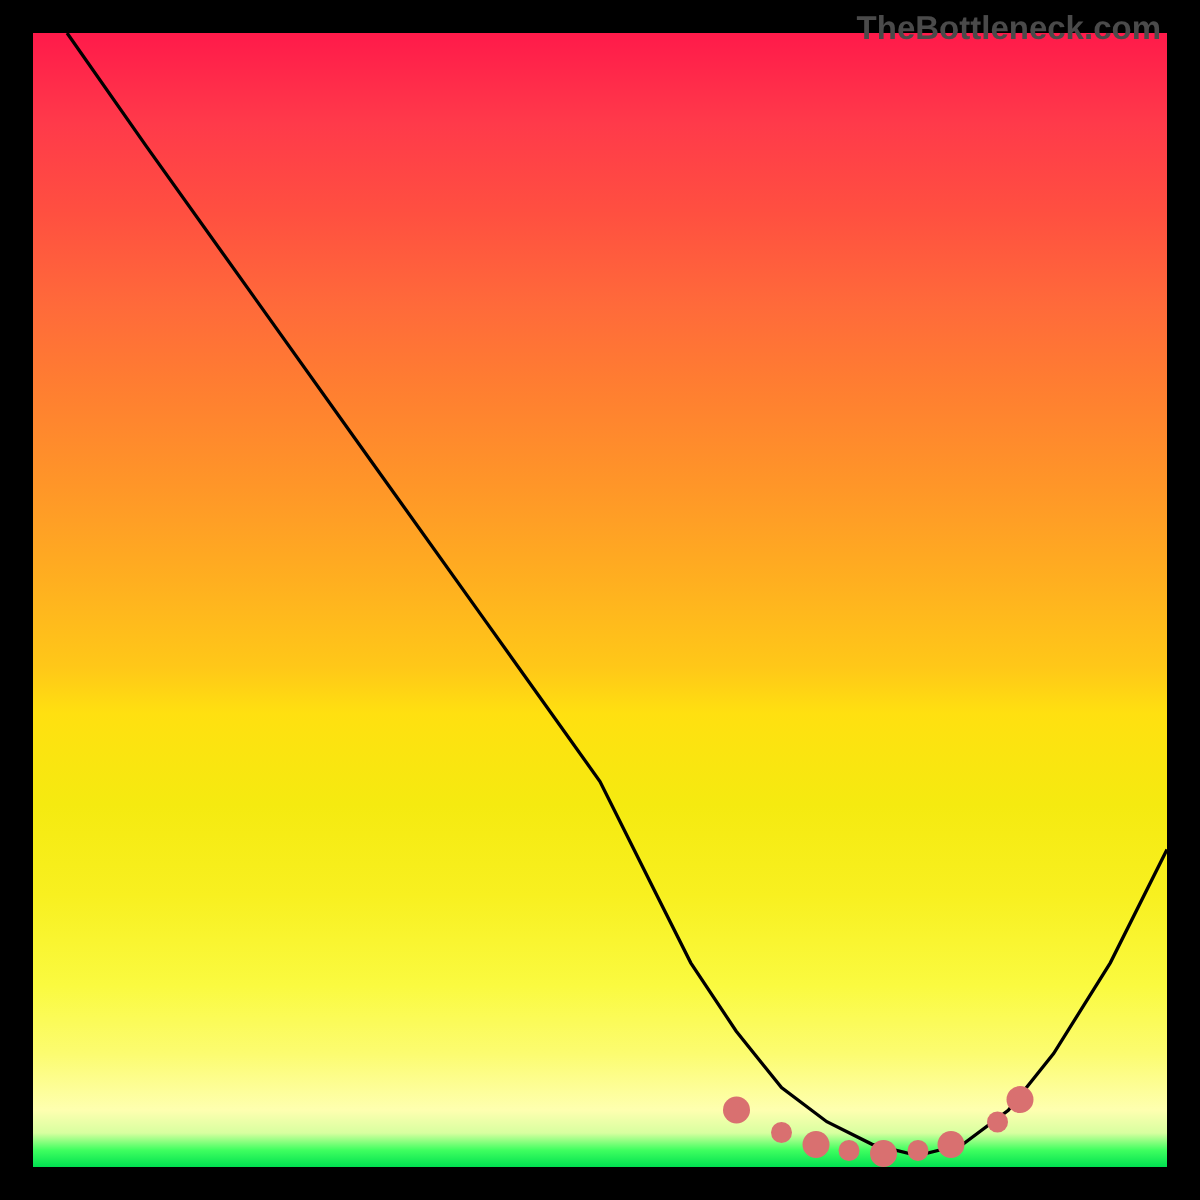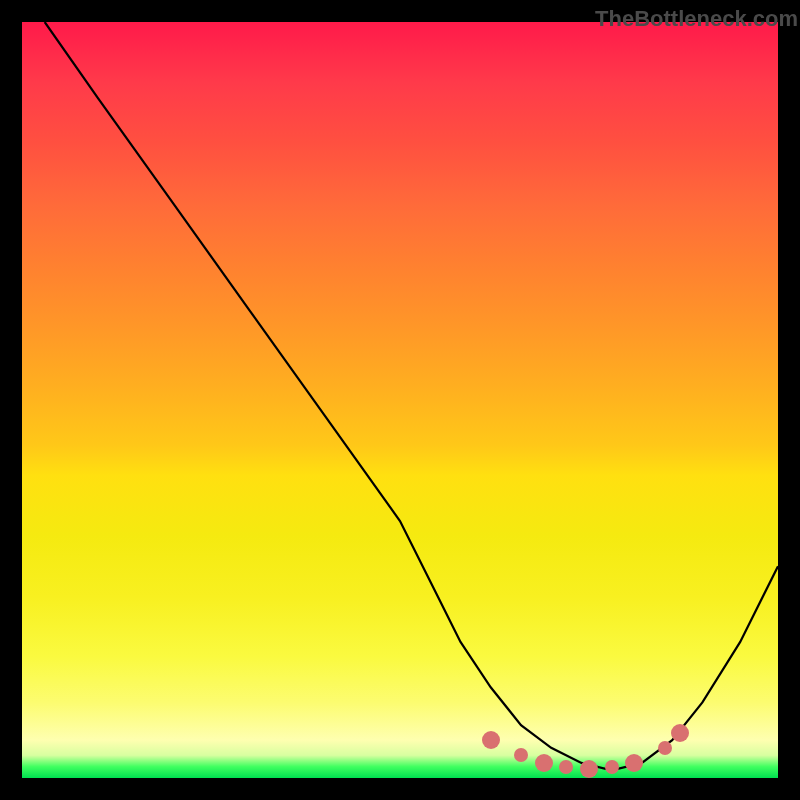--- a/index.html
+++ b/index.html
@@ -7,21 +7,21 @@
     width: 800px;
     height: 800px;
     background: #000000;
     position: relative;
     overflow: hidden;
     font-family: Arial, sans-serif;
   }
   .watermark {
     position: absolute;
     top: 6px;
-    right: 2px;
+    right: 26px;
     color: #4a4a4a;
     font-size: 22px;
     font-weight: bold;
     z-index: 10;
   }
   .plot-area {
     position: absolute;
     left: 22px;
     top: 22px;
     width: 756px;

